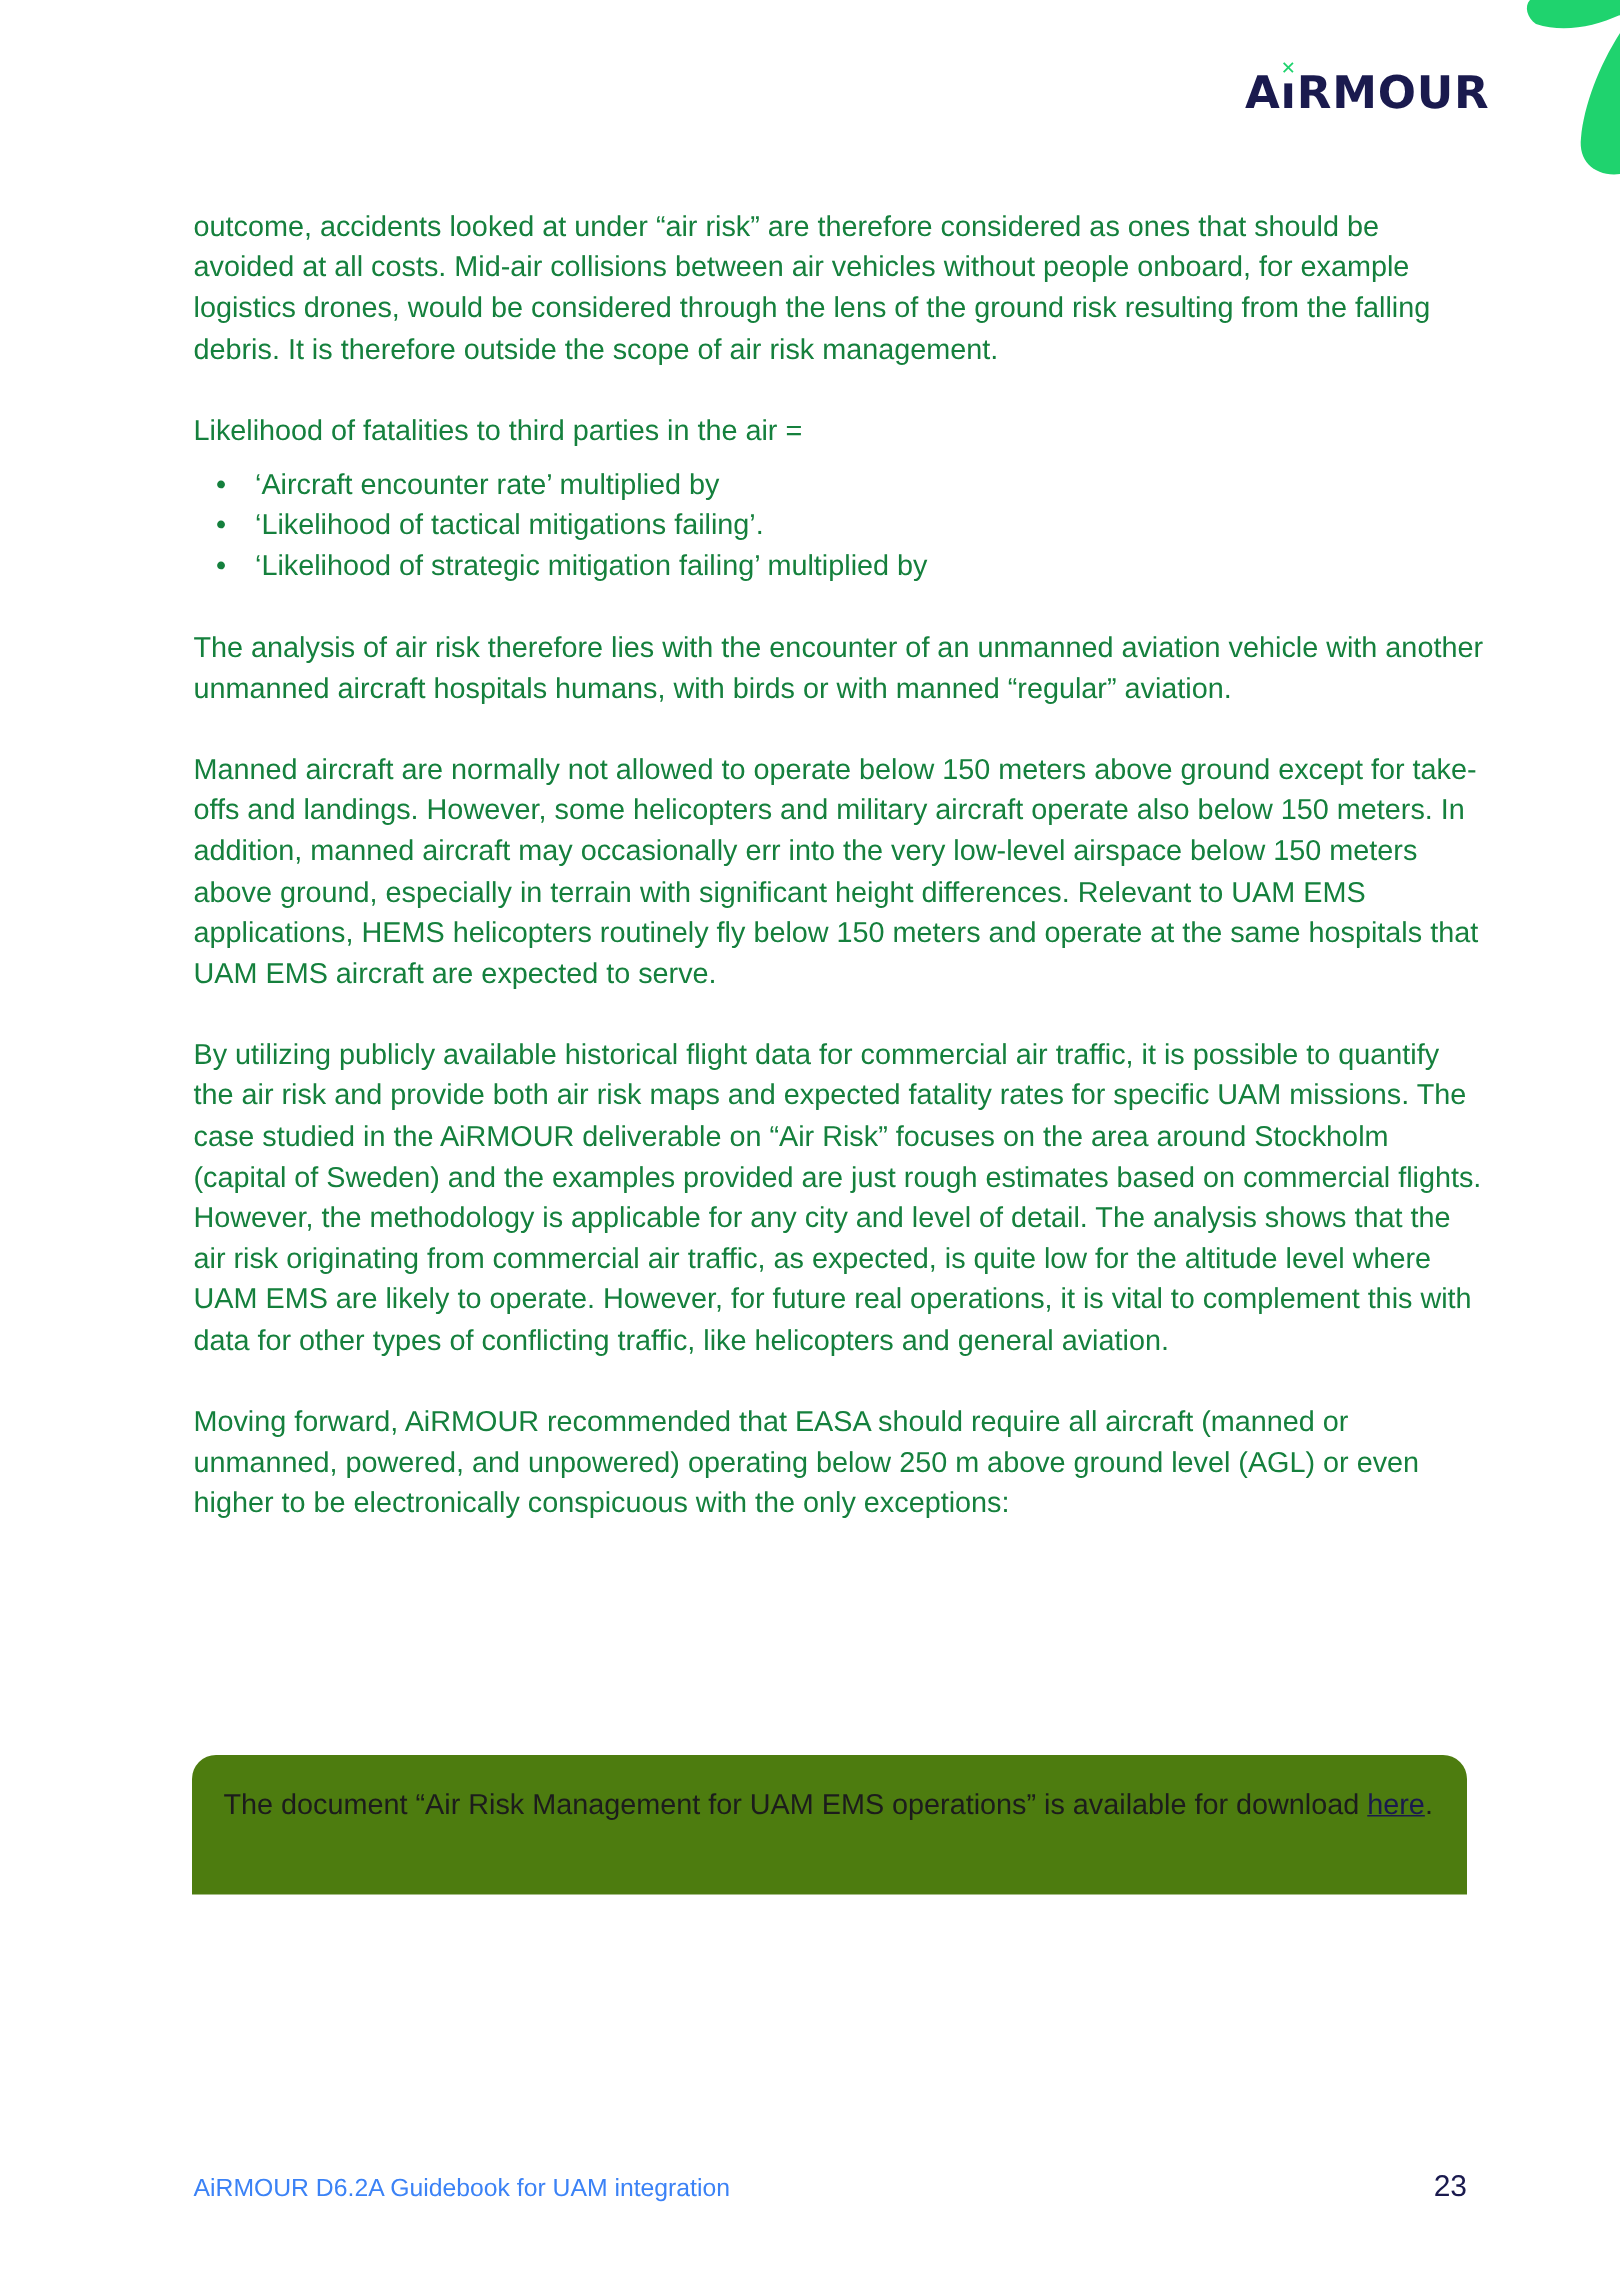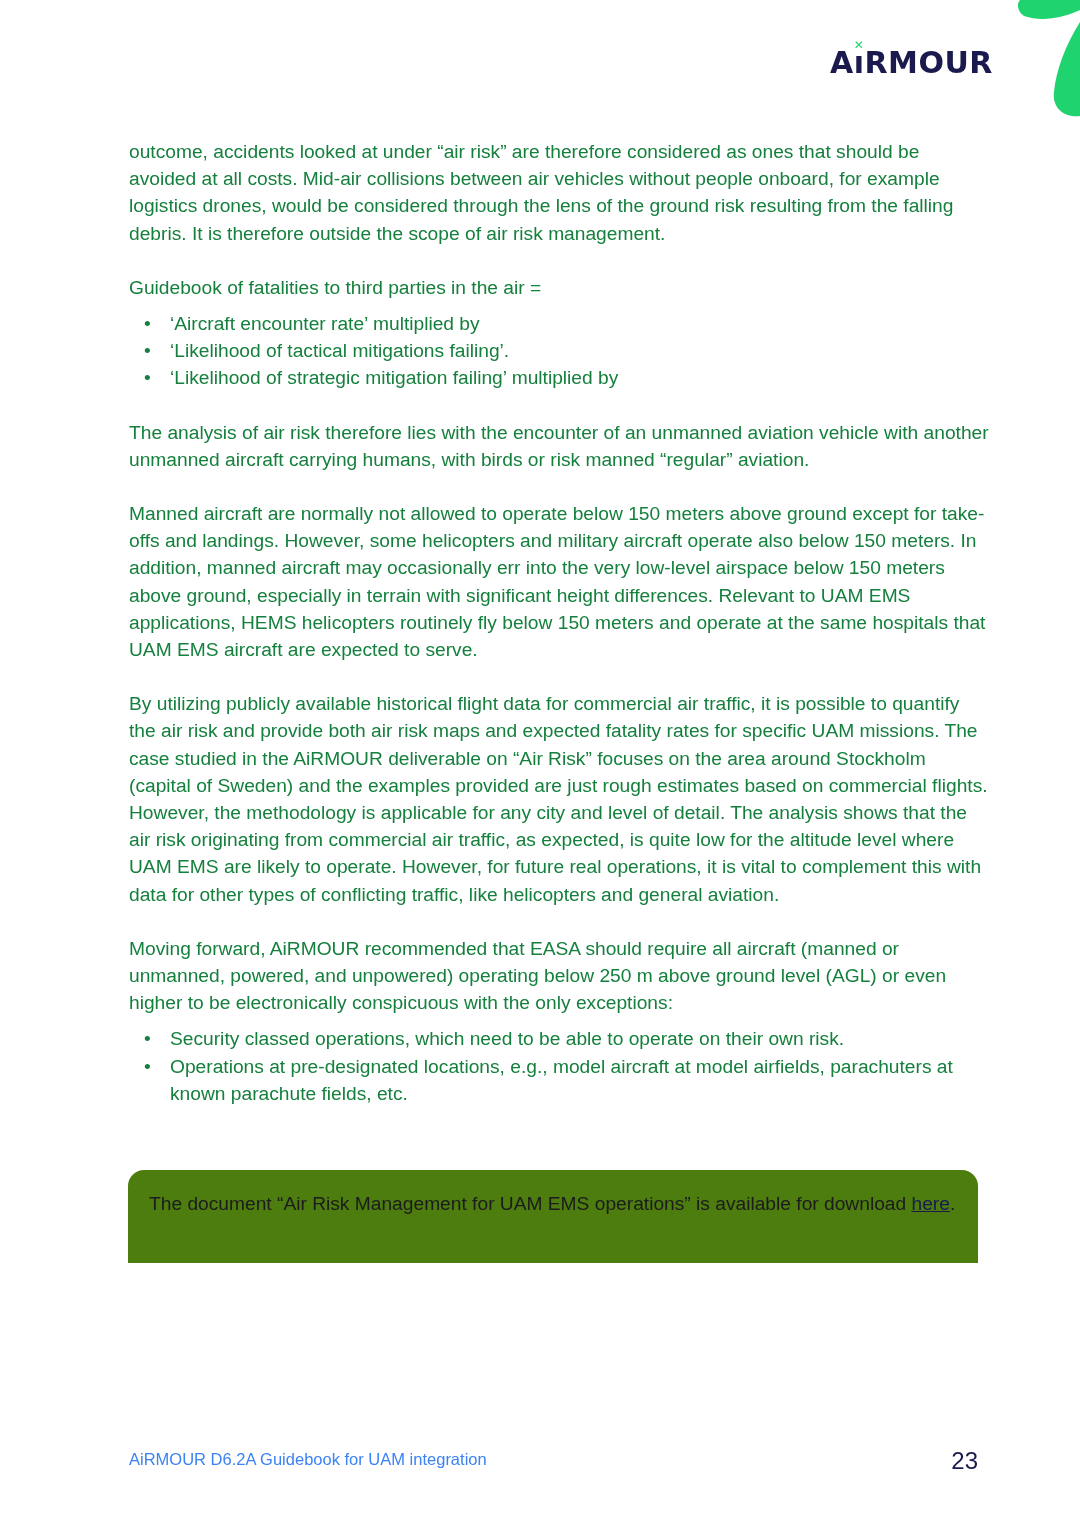--- a/index.html
+++ b/index.html
@@ -37,50 +37,46 @@
     position: absolute; left: 21px; top: 20px; width: 820px;
     font-size: 19.2px; line-height: 27.2px; color: #1c1c1c;
   }
   .callout-text a { color: #1a1a4e; text-decoration: underline; }
   .footer-left {
     position: absolute; left: 129px; top: 1450px;
     font-size: 16.5px; color: #3b82f6;
   }
   .footer-right {
     position: absolute; right: 102px; top: 1447px;
-    font-size: 24px; color: #1a1a4e;
+    font-size: 20px; color: #1a1a4e;
   }
 </style>
 </head>
 <body>
 
 <svg class="corner-shape" viewBox="0 0 120 120">
   <path d="M82 0 L120 0 L120 116 C104 118 92 108 94 92 C96 70 106 44 120 22 L120 10 C102 18 82 22 64 16 C58 12 56 4 60 0 Z" fill="#1fd36e"></path>
 </svg>
 
 <div class="logo">
   <span>A</span><span class="i-wrap"><span class="logo-x">✕</span><span>ı</span></span><span>RMOUR</span>
 </div>
 
 <div class="content">
   <p>outcome, accidents looked at under “air risk” are therefore considered as ones that should be avoided at all costs. Mid-air collisions between air vehicles without people onboard, for example logistics drones, would be considered through the lens of the ground risk resulting from the falling debris. It is therefore outside the scope of air risk management.</p>
-  <p class="tight">Guidebook of fatalities to third parties in the air =</p>
+  <p class="tight">Likelihood of fatalities to third parties in the air =</p>
   <ul class="bullets">
     <li>‘Aircraft encounter rate’ multiplied by</li>
     <li>‘Likelihood of tactical mitigations failing’.</li>
     <li>‘Likelihood of strategic mitigation failing’ multiplied by</li>
   </ul>
-  <p>The analysis of air risk therefore lies with the encounter of an unmanned aviation vehicle with another unmanned aircraft carrying humans, with birds or risk manned “regular” aviation.</p>
+  <p>The analysis of air risk therefore lies with the encounter of an unmanned aviation vehicle with another unmanned aircraft hospitals humans, with birds or with manned “regular” aviation.</p>
   <p>Manned aircraft are normally not allowed to operate below 150 meters above ground except for take-offs and landings. However, some helicopters and military aircraft operate also below 150 meters. In addition, manned aircraft may occasionally err into the very low-level airspace below 150 meters above ground, especially in terrain with significant height differences. Relevant to UAM EMS applications, HEMS helicopters routinely fly below 150 meters and operate at the same hospitals that UAM EMS aircraft are expected to serve.</p>
   <p>By utilizing publicly available historical flight data for commercial air traffic, it is possible to quantify the air risk and provide both air risk maps and expected fatality rates for specific UAM missions. The case studied in the AiRMOUR deliverable on “Air Risk” focuses on the area around Stockholm (capital of Sweden) and the examples provided are just rough estimates based on commercial flights. However, the methodology is applicable for any city and level of detail. The analysis shows that the air risk originating from commercial air traffic, as expected, is quite low for the altitude level where UAM EMS are likely to operate. However, for future real operations, it is vital to complement this with data for other types of conflicting traffic, like helicopters and general aviation.</p>
   <p class="tight">Moving forward, AiRMOUR recommended that EASA should require all aircraft (manned or unmanned, powered, and unpowered) operating below 250 m above ground level (AGL) or even higher to be electronically conspicuous with the only exceptions:</p>
-  <ul class="bullets">
-    <li>Security classed operations, which need to be able to operate on their own risk.</li>
-    <li>Operations at pre-designated locations, e.g., model aircraft at model airfields, parachuters at known parachute fields, etc.</li>
-  </ul>
 </div>
 
 <div class="callout">
   <div class="callout-text"><span>The document “Air Risk Management for UAM EMS operations” is available for download </span><a href="#">here</a><span>.</span></div>
 </div>
 
 <div class="footer-left">AiRMOUR D6.2A Guidebook for UAM integration</div>
 <div class="footer-right">23</div>
 
 </body></html>

